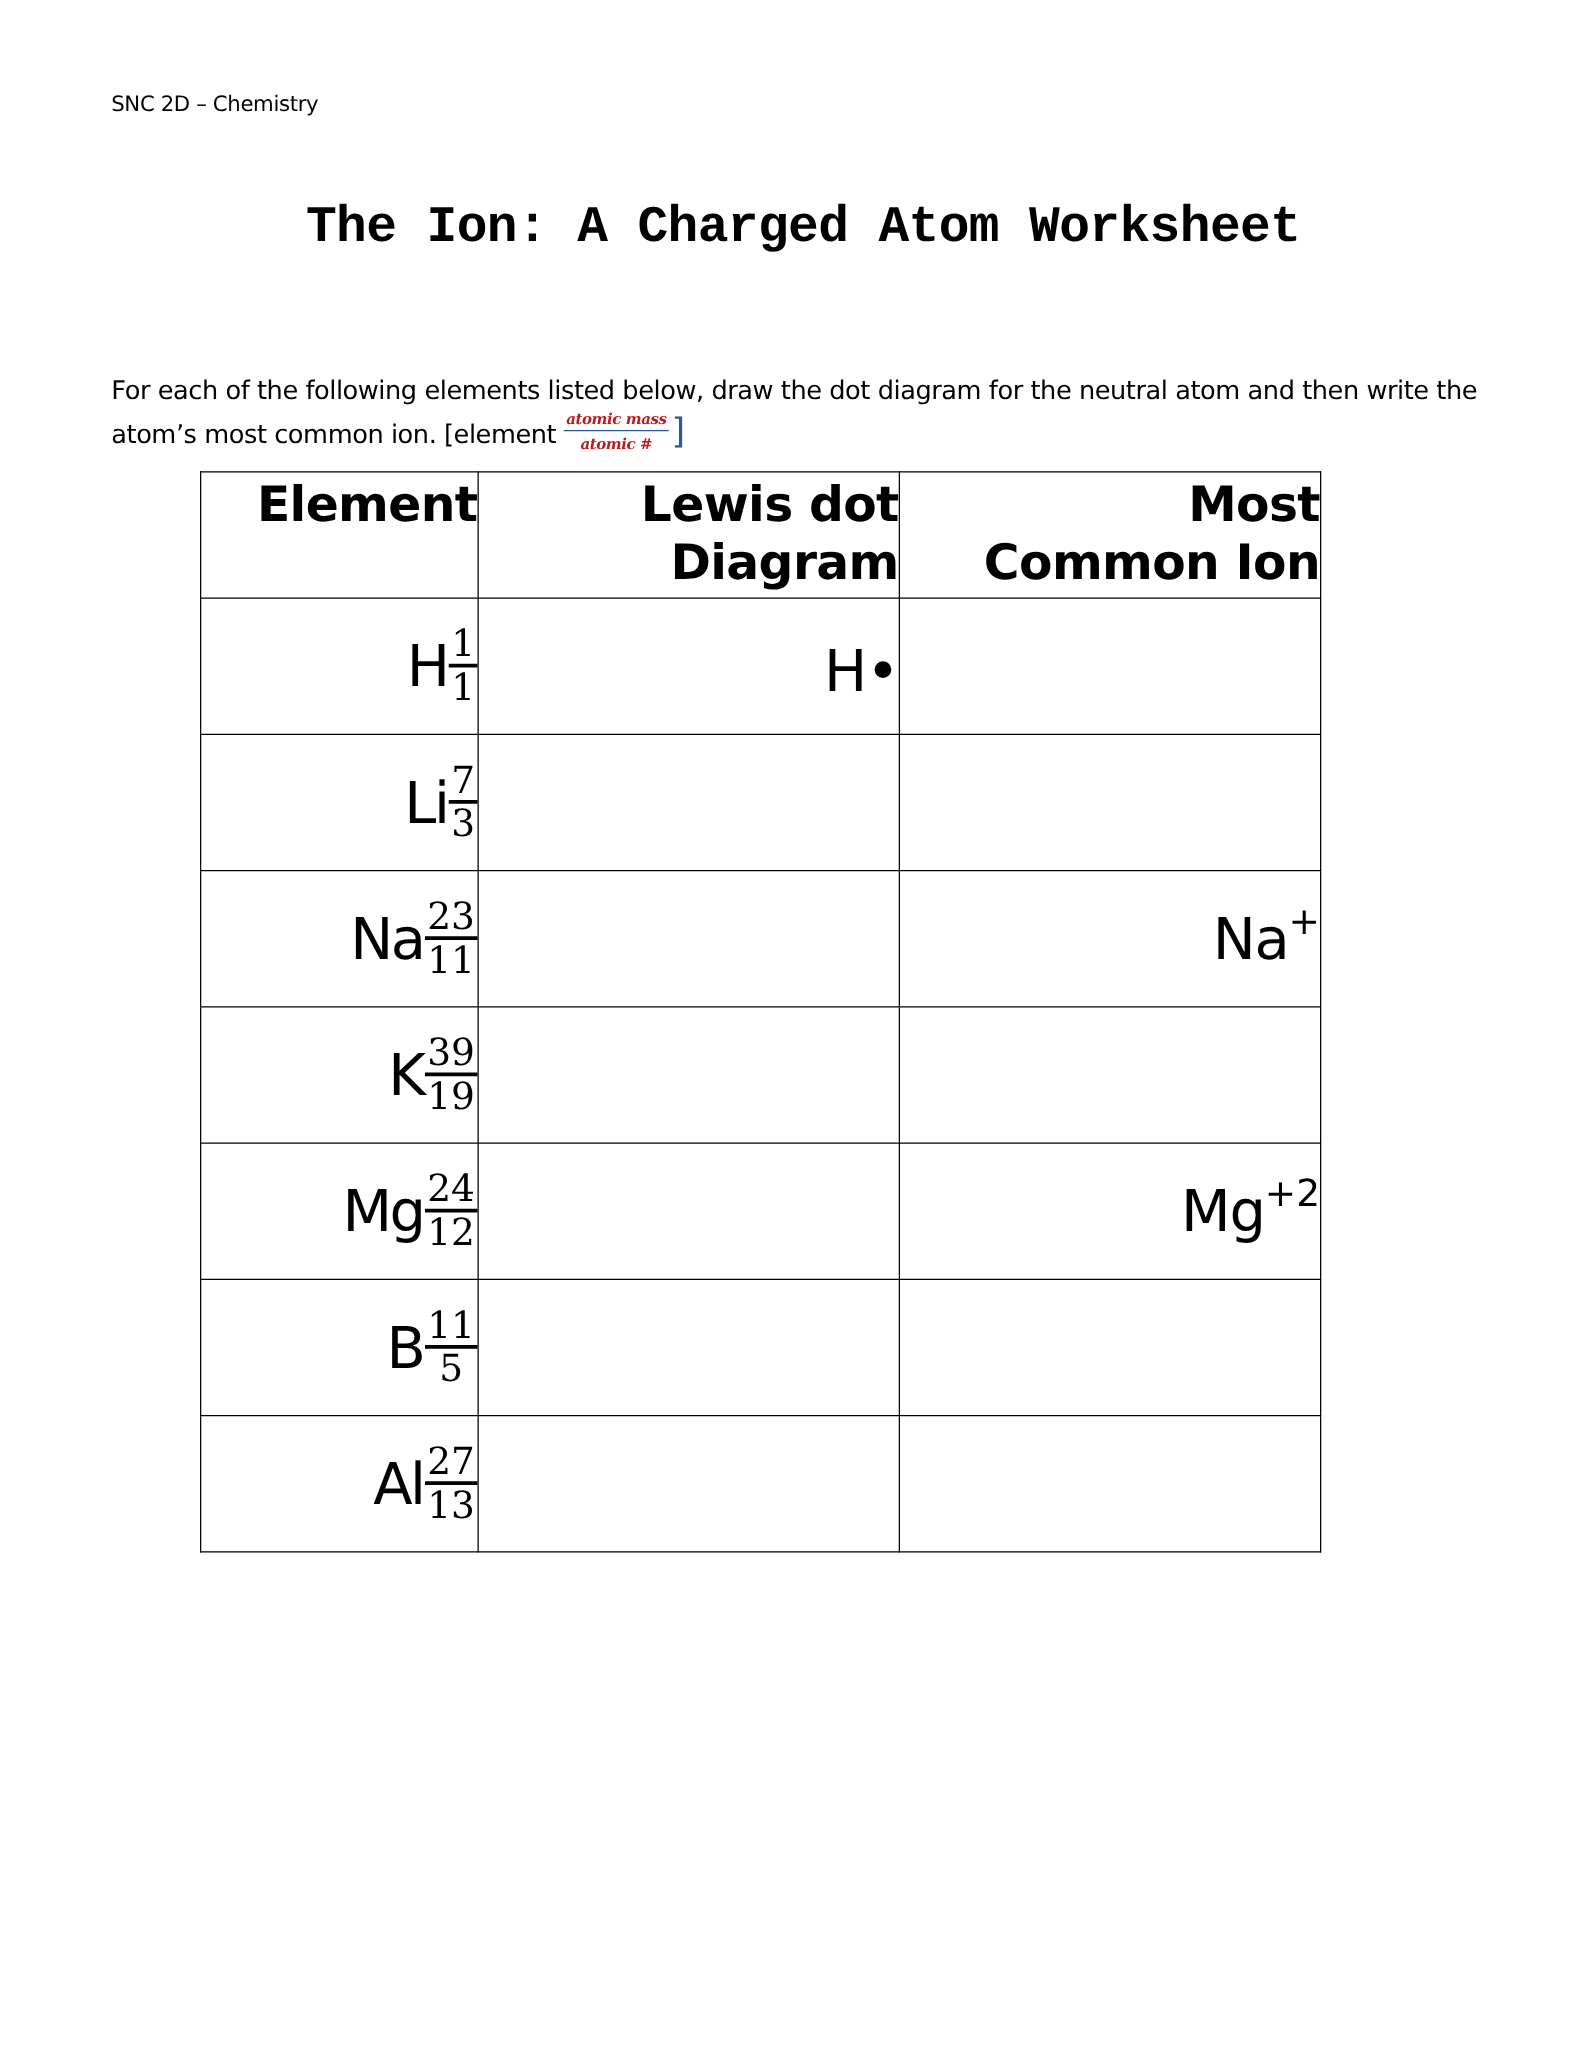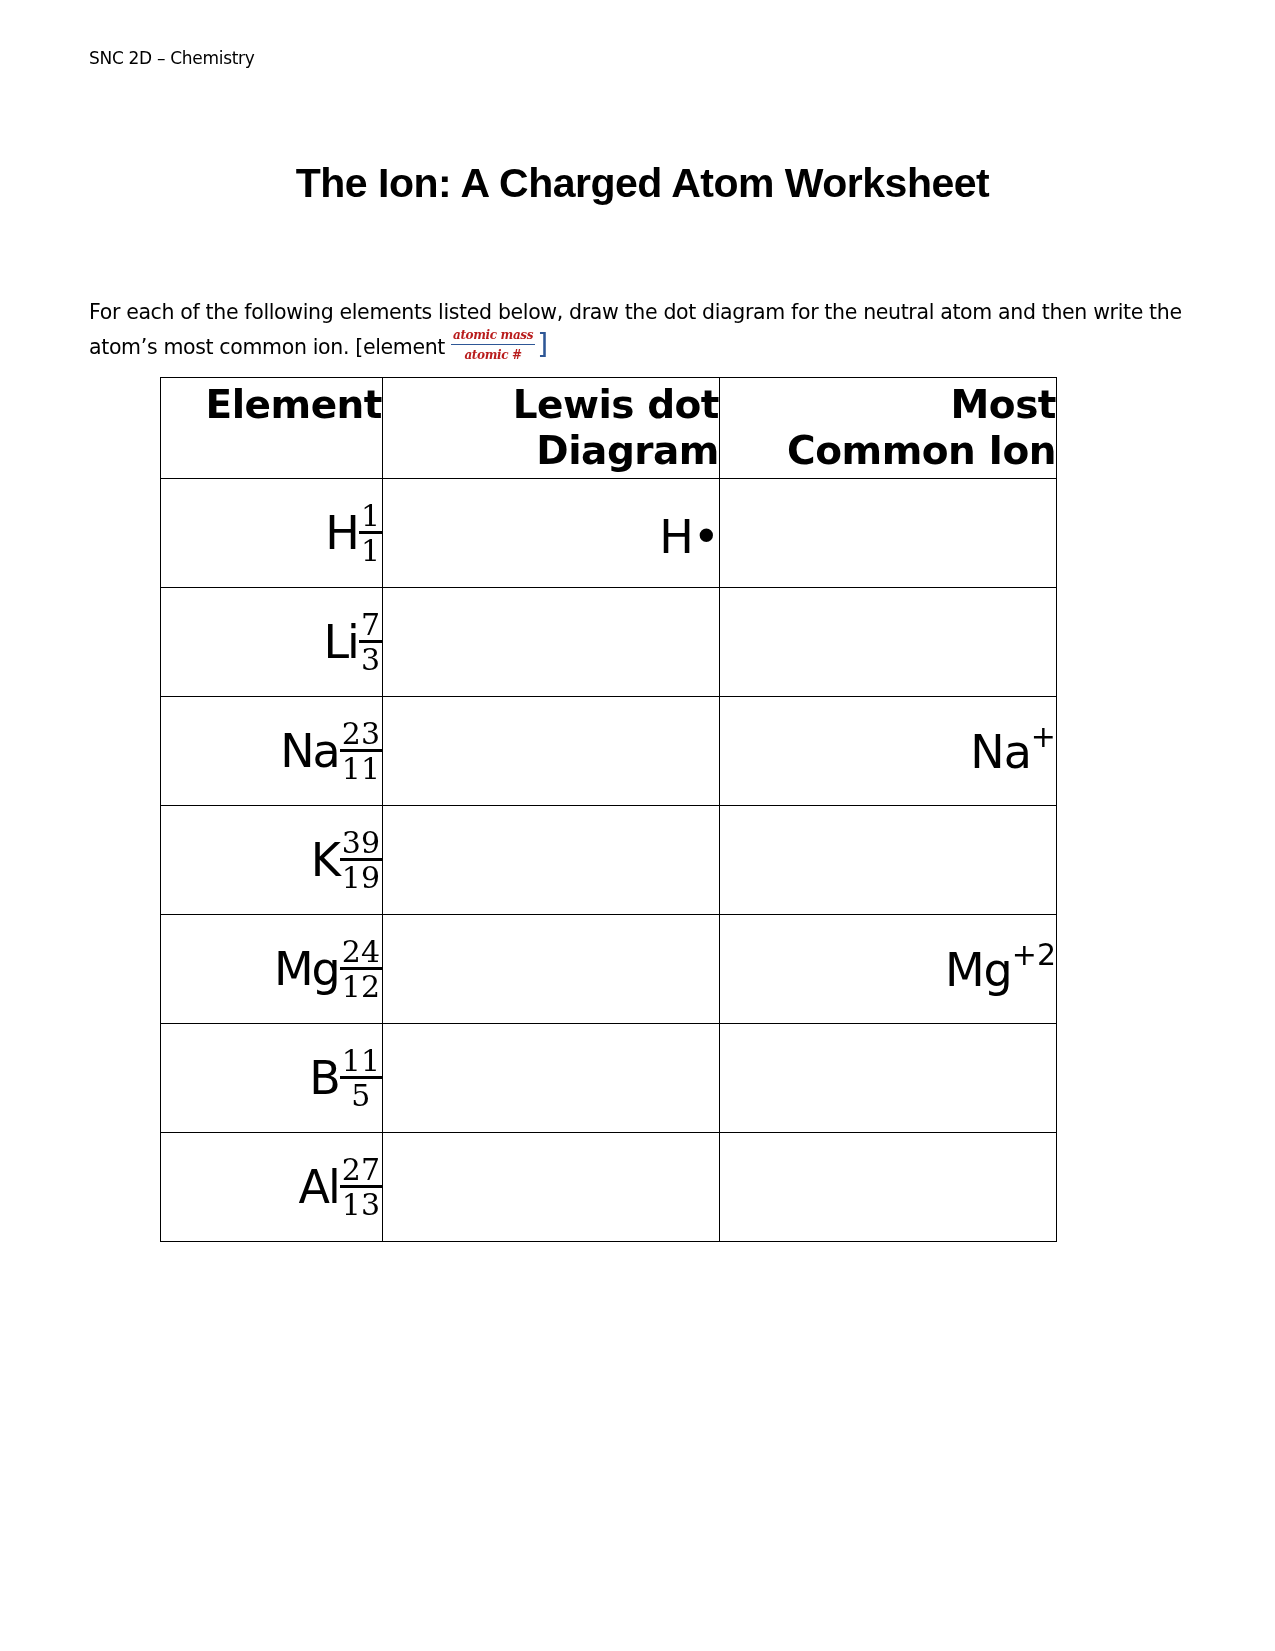--- a/index.html
+++ b/index.html
@@ -11,34 +11,34 @@
       width: 1275px;
       height: 1651px;
       position: relative;
       font-family: "DejaVu Sans", sans-serif;
       color: #000;
       overflow: hidden;
     }
     .header-label {
       position: absolute;
       left: 89px;
-      top: 48px;
+      top: 74px;
       font-size: 17px;
       font-family: "DejaVu Sans", sans-serif;
       letter-spacing: -0.3px;
     }
     .title {
       position: absolute;
       left: 0;
       width: 1275px;
       top: 160px;
       text-align: center;
       font-size: 41px;
       font-weight: bold;
-      font-family: Liberation Sans, sans-serif;
+      font-family: Liberation Mono, monospace;
       letter-spacing: -0.5px;
       padding-left: 10px;
       box-sizing: border-box;
     }
     .instructions {
       position: absolute;
       left: 89px;
       top: 255px;
       width: 1100px;
       font-size: 20.5px;

